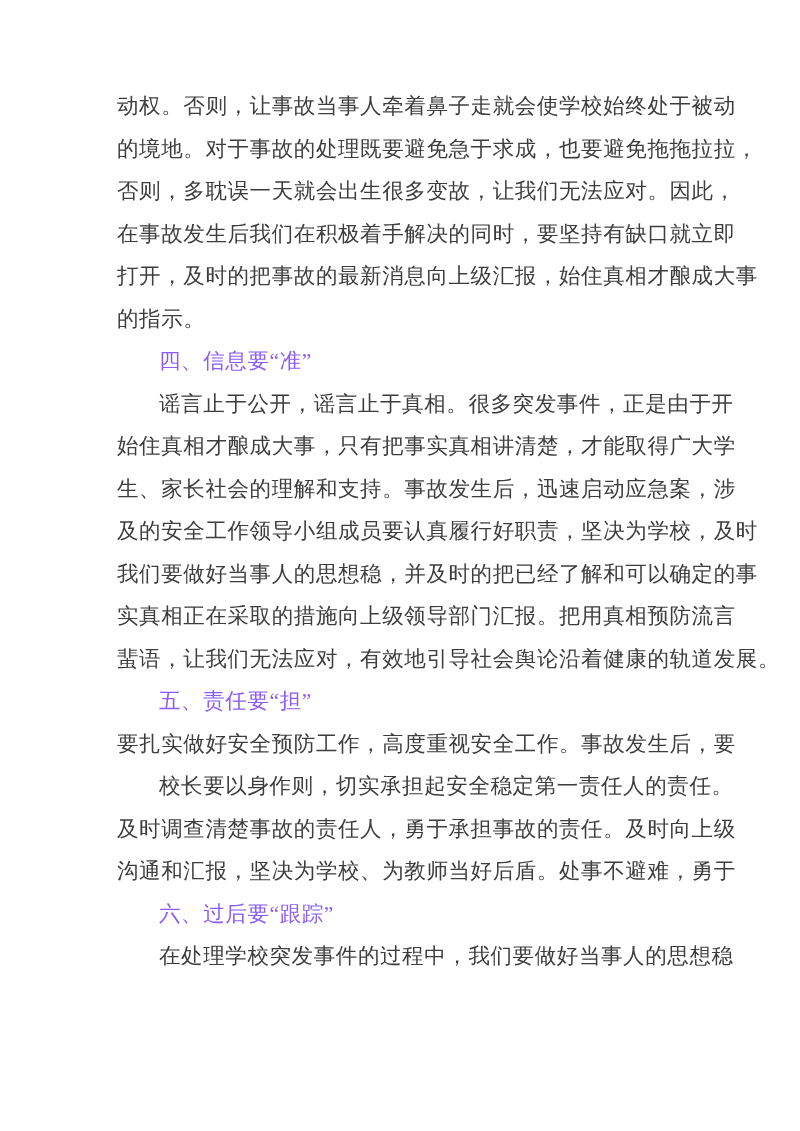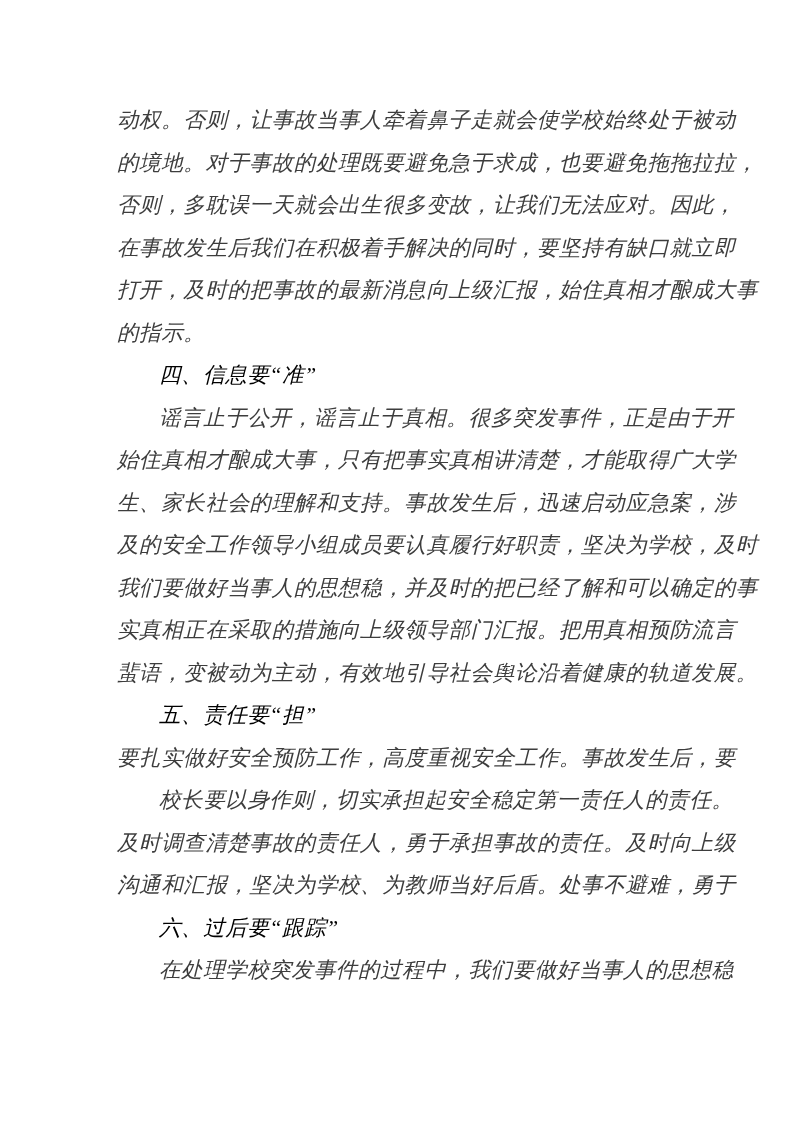--- a/index.html
+++ b/index.html
@@ -10,60 +10,59 @@
   .page {
     position: relative;
     width: 800px;
     height: 1131px;
     background: #ffffff;
     overflow: hidden;
     font-family: "Liberation Serif", "DejaVu Serif", serif;
   }
   .text-block {
     position: absolute;
-    top: 99px;
+    top: 85px;
     left: 117px;
     width: 580px;
-    font-style: italic;
   }
   .line {
     font-size: 21.5px;
     line-height: 42.5px;
     height: 42.5px;
     white-space: nowrap;
     color: #3d3d3d;
     letter-spacing: 0.6px;
     text-align: left;
   }
   .line.indent, .line.heading {
     padding-left: 42px;
   }
   .line.heading {
-    color: #000000;
+    color: #8b5cf6;
   }
 </style>
 </head>
 <body>
 
 <div class="page">
   <div class="text-block">
       <div class="line flush">动权。否则，让事故当事人牵着鼻子走就会使学校始终处于被动</div>
       <div class="line flush">的境地。对于事故的处理既要避免急于求成，也要避免拖拖拉拉，</div>
       <div class="line flush">否则，多耽误一天就会出生很多变故，让我们无法应对。因此，</div>
       <div class="line flush">在事故发生后我们在积极着手解决的同时，要坚持有缺口就立即</div>
       <div class="line flush">打开，及时的把事故的最新消息向上级汇报，始住真相才酿成大事</div>
       <div class="line flush">的指示。</div>
       <div class="line heading">四、信息要“准”</div>
       <div class="line indent">谣言止于公开，谣言止于真相。很多突发事件，正是由于开</div>
       <div class="line flush">始住真相才酿成大事，只有把事实真相讲清楚，才能取得广大学</div>
       <div class="line flush">生、家长社会的理解和支持。事故发生后，迅速启动应急案，涉</div>
       <div class="line flush">及的安全工作领导小组成员要认真履行好职责，坚决为学校，及时</div>
       <div class="line flush">我们要做好当事人的思想稳，并及时的把已经了解和可以确定的事</div>
       <div class="line flush">实真相正在采取的措施向上级领导部门汇报。把用真相预防流言</div>
-      <div class="line flush">蜚语，变被动为主动，有效地引导社会舆论沿着健康的轨道发展。</div>
+      <div class="line flush">蜚语，让我们无法应对，有效地引导社会舆论沿着健康的轨道发展。</div>
       <div class="line heading">五、责任要“担”</div>
       <div class="line flush">要扎实做好安全预防工作，高度重视安全工作。事故发生后，要</div>
       <div class="line indent">校长要以身作则，切实承担起安全稳定第一责任人的责任。</div>
       <div class="line flush">及时调查清楚事故的责任人，勇于承担事故的责任。及时向上级</div>
       <div class="line flush">沟通和汇报，坚决为学校、为教师当好后盾。处事不避难，勇于</div>
       <div class="line heading">六、过后要“跟踪”</div>
       <div class="line indent">在处理学校突发事件的过程中，我们要做好当事人的思想稳</div>
     </div>
 </div>
 

